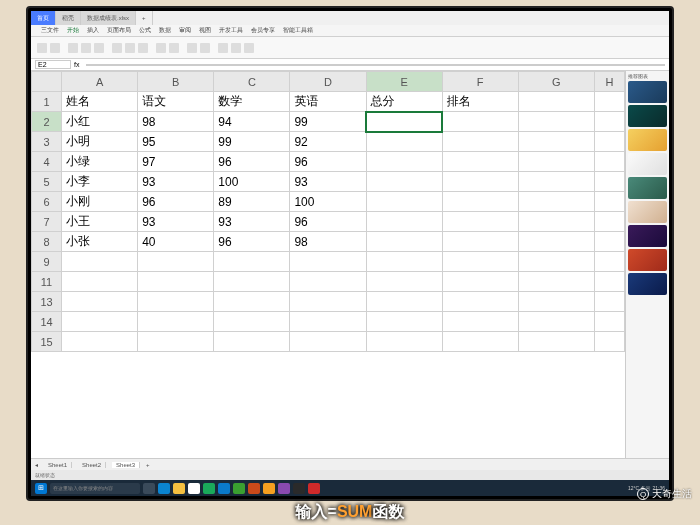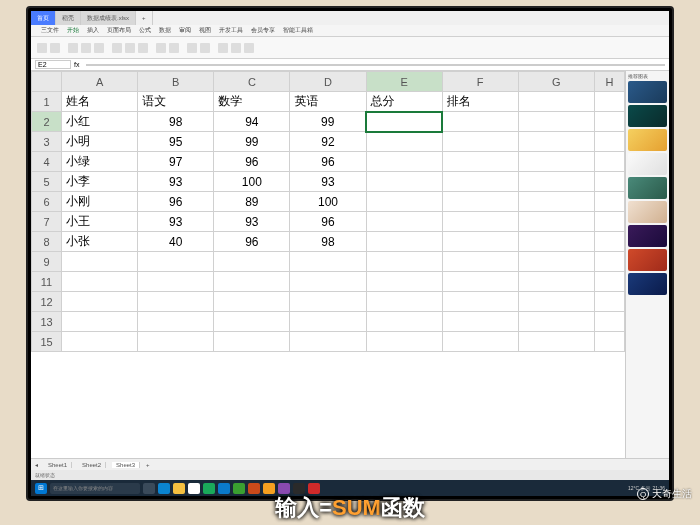--- a/index.html
+++ b/index.html
@@ -19,21 +19,21 @@
 .cell-ref-box { width: 36px; border: 1px solid #ccc; padding: 0 2px; }
 .formula-bar { flex: 1; border: 1px solid #ccc; margin-left: 4px; padding: 0 2px; }
 .sheet-area { flex: 1; display: flex; background: #fff; position: relative; }
 .grid-container { flex: 1; overflow: hidden; }
 table.grid { border-collapse: collapse; width: 100%; }
 table.grid th, table.grid td { border: 1px solid #d0d0d0; font-size: 12px; height: 20px; padding: 0 4px; background: #fff; font-weight: normal; }
 table.grid th.col-h { background: #e8e8e8; text-align: center; height: 16px; font-size: 11px; color: #555; }
 table.grid th.row-h { background: #e8e8e8; text-align: center; width: 30px; font-size: 11px; color: #555; }
 table.grid th.corner { background: #e8e8e8; width: 30px; }
 table.grid td.text { text-align: left; font-family: Liberation Mono, monospace; }
-table.grid td.num { text-align: center; }
+table.grid td.num { text-align: left; }
 table.grid td.selected { border: 2px solid #1a7a3a; }
 .col-B, .col-C, .col-D, .col-E, .col-F, .col-G { width: 76px; }
 .col-A { width: 76px; }
 .col-H { width: 30px; }
 .right-panel { width: 44px; background: #f5f5f5; border-left: 1px solid #ccc; display: flex; flex-direction: column; gap: 2px; padding: 2px; font-size: 5px; }
 .panel-thumb { height: 22px; background: #2a2a3a; border-radius: 2px; }
 .panel-thumb.c1 { background: linear-gradient(135deg,#2a5a8a,#1a3a5a); }
 .panel-thumb.c2 { background: linear-gradient(135deg,#0a4a4a,#0a2a2a); }
 .panel-thumb.c3 { background: linear-gradient(135deg,#f5d060,#e5a030); }
 .panel-thumb.c4 { background: linear-gradient(135deg,#fafafa,#e0e0e0); }
@@ -43,21 +43,21 @@
 .panel-thumb.c8 { background: linear-gradient(135deg,#d04a2a,#a02a1a); }
 .panel-thumb.c9 { background: linear-gradient(135deg,#1a3a7a,#0a1a4a); }
 .sheet-tabs { height: 12px; background: #f0f0f0; border-top: 1px solid #ccc; display: flex; align-items: center; font-size: 6px; padding: 0 4px; gap: 6px; color: #555; }
 .sheet-tab { padding: 0 4px; border-right: 1px solid #ccc; }
 .status-bar { height: 10px; background: #e8e8e8; font-size: 5px; display: flex; align-items: center; padding: 0 4px; color: #666; }
 .taskbar { height: 16px; background: #1a2a3a; display: flex; align-items: center; gap: 3px; padding: 0 4px; }
 .tb-icon { width: 12px; height: 11px; border-radius: 2px; }
 .tb-start { background: #0078d4; color:#fff; display:flex; align-items:center; justify-content:center; font-size:7px; }
 .tb-search { flex: 0 0 90px; background: #2a3a4a; height: 11px; border-radius: 2px; color:#888; font-size:5px; padding:0 3px; display:flex; align-items:center; }
 .tray { margin-left: auto; display: flex; gap: 2px; color: #ccc; font-size: 5px; align-items: center; }
-.caption { position: absolute; bottom: 2px; left: 0; right: 0; text-align: center; font-size: 22px; font-weight: bold; color: #fff; text-shadow: 0 0 4px #000, 0 0 4px #000; pointer-events: none; }
+.caption { position: absolute; bottom: 2px; left: 0; right: 0; text-align: center; font-size: 16px; font-weight: bold; color: #fff; text-shadow: 0 0 4px #000, 0 0 4px #000; pointer-events: none; }
 .caption .fn { color: #ffa030; }
 .watermark { position: absolute; bottom: 24px; right: 8px; color: #fff; font-size: 10px; display: flex; align-items: center; gap: 3px; text-shadow: 0 0 2px #000; }
 .wm-icon { width: 12px; height: 12px; border: 1px solid #fff; border-radius: 50%; display: flex; align-items: center; justify-content: center; font-size: 8px; }
 </style>
 </head>
 <body>
 
 <div class="monitor">
   <div class="screen">
 
@@ -241,32 +241,32 @@
                 <td></td>
                 <td></td>
                 <td></td>
                 <td></td>
                 <td></td>
                 <td></td>
                 <td></td>
                 <td></td>
               </tr>
               <tr>
-                <th class="row-h">12</th>
-                <td></td>
-                <td></td>
-                <td></td>
-                <td></td>
-                <td></td>
-                <td></td>
-                <td></td>
-                <td></td>
-              </tr>
-              <tr>
                 <th class="row-h">13</th>
+                <td></td>
+                <td></td>
+                <td></td>
+                <td></td>
+                <td></td>
+                <td></td>
+                <td></td>
+                <td></td>
+              </tr>
+              <tr>
+                <th class="row-h">14</th>
                 <td></td>
                 <td></td>
                 <td></td>
                 <td></td>
                 <td></td>
                 <td></td>
                 <td></td>
                 <td></td>
               </tr>
               <tr>

